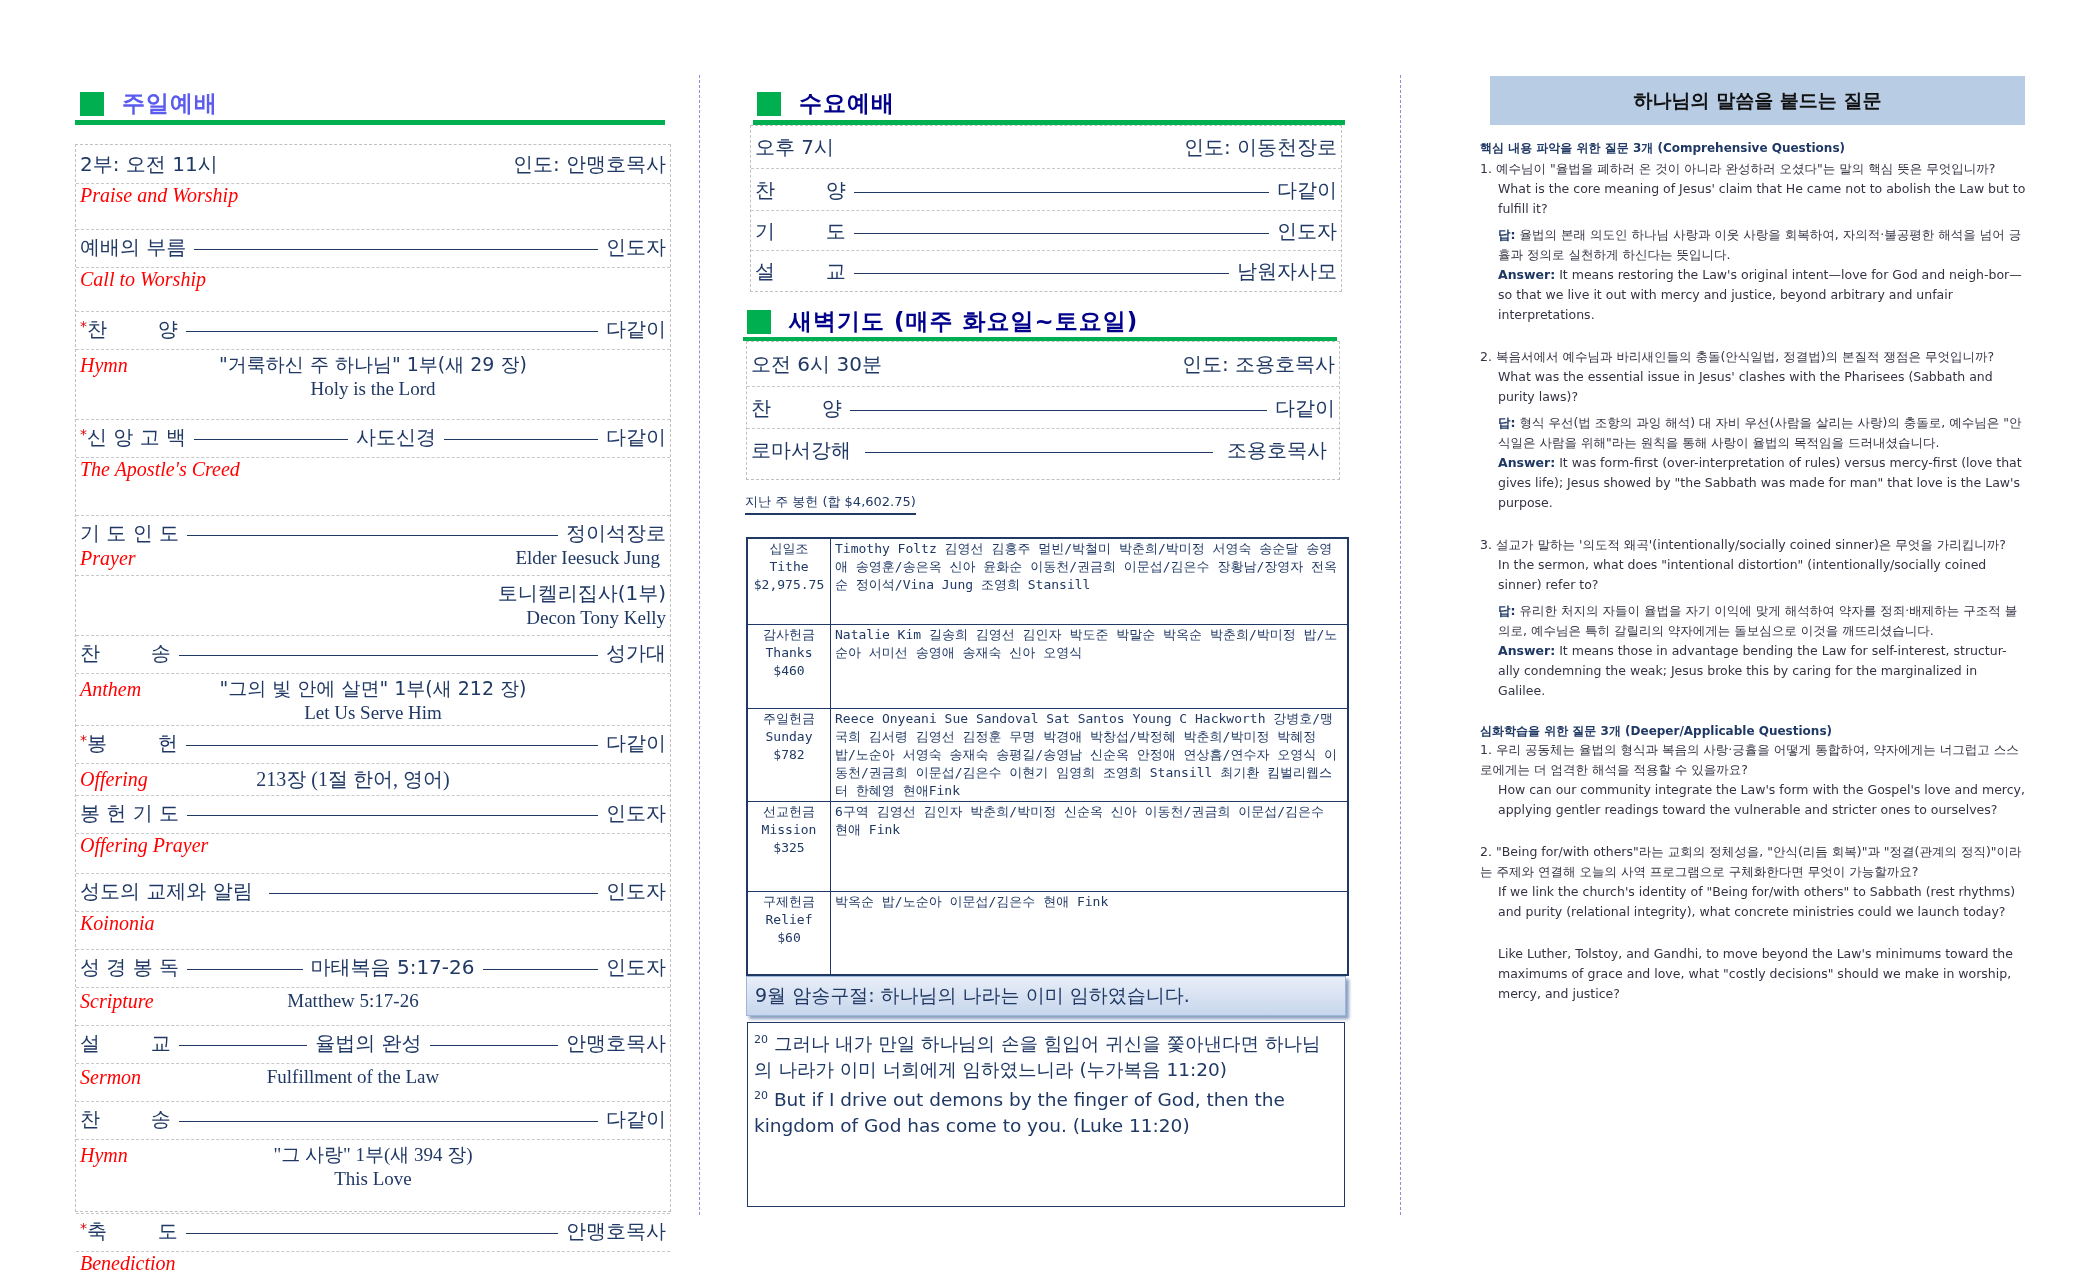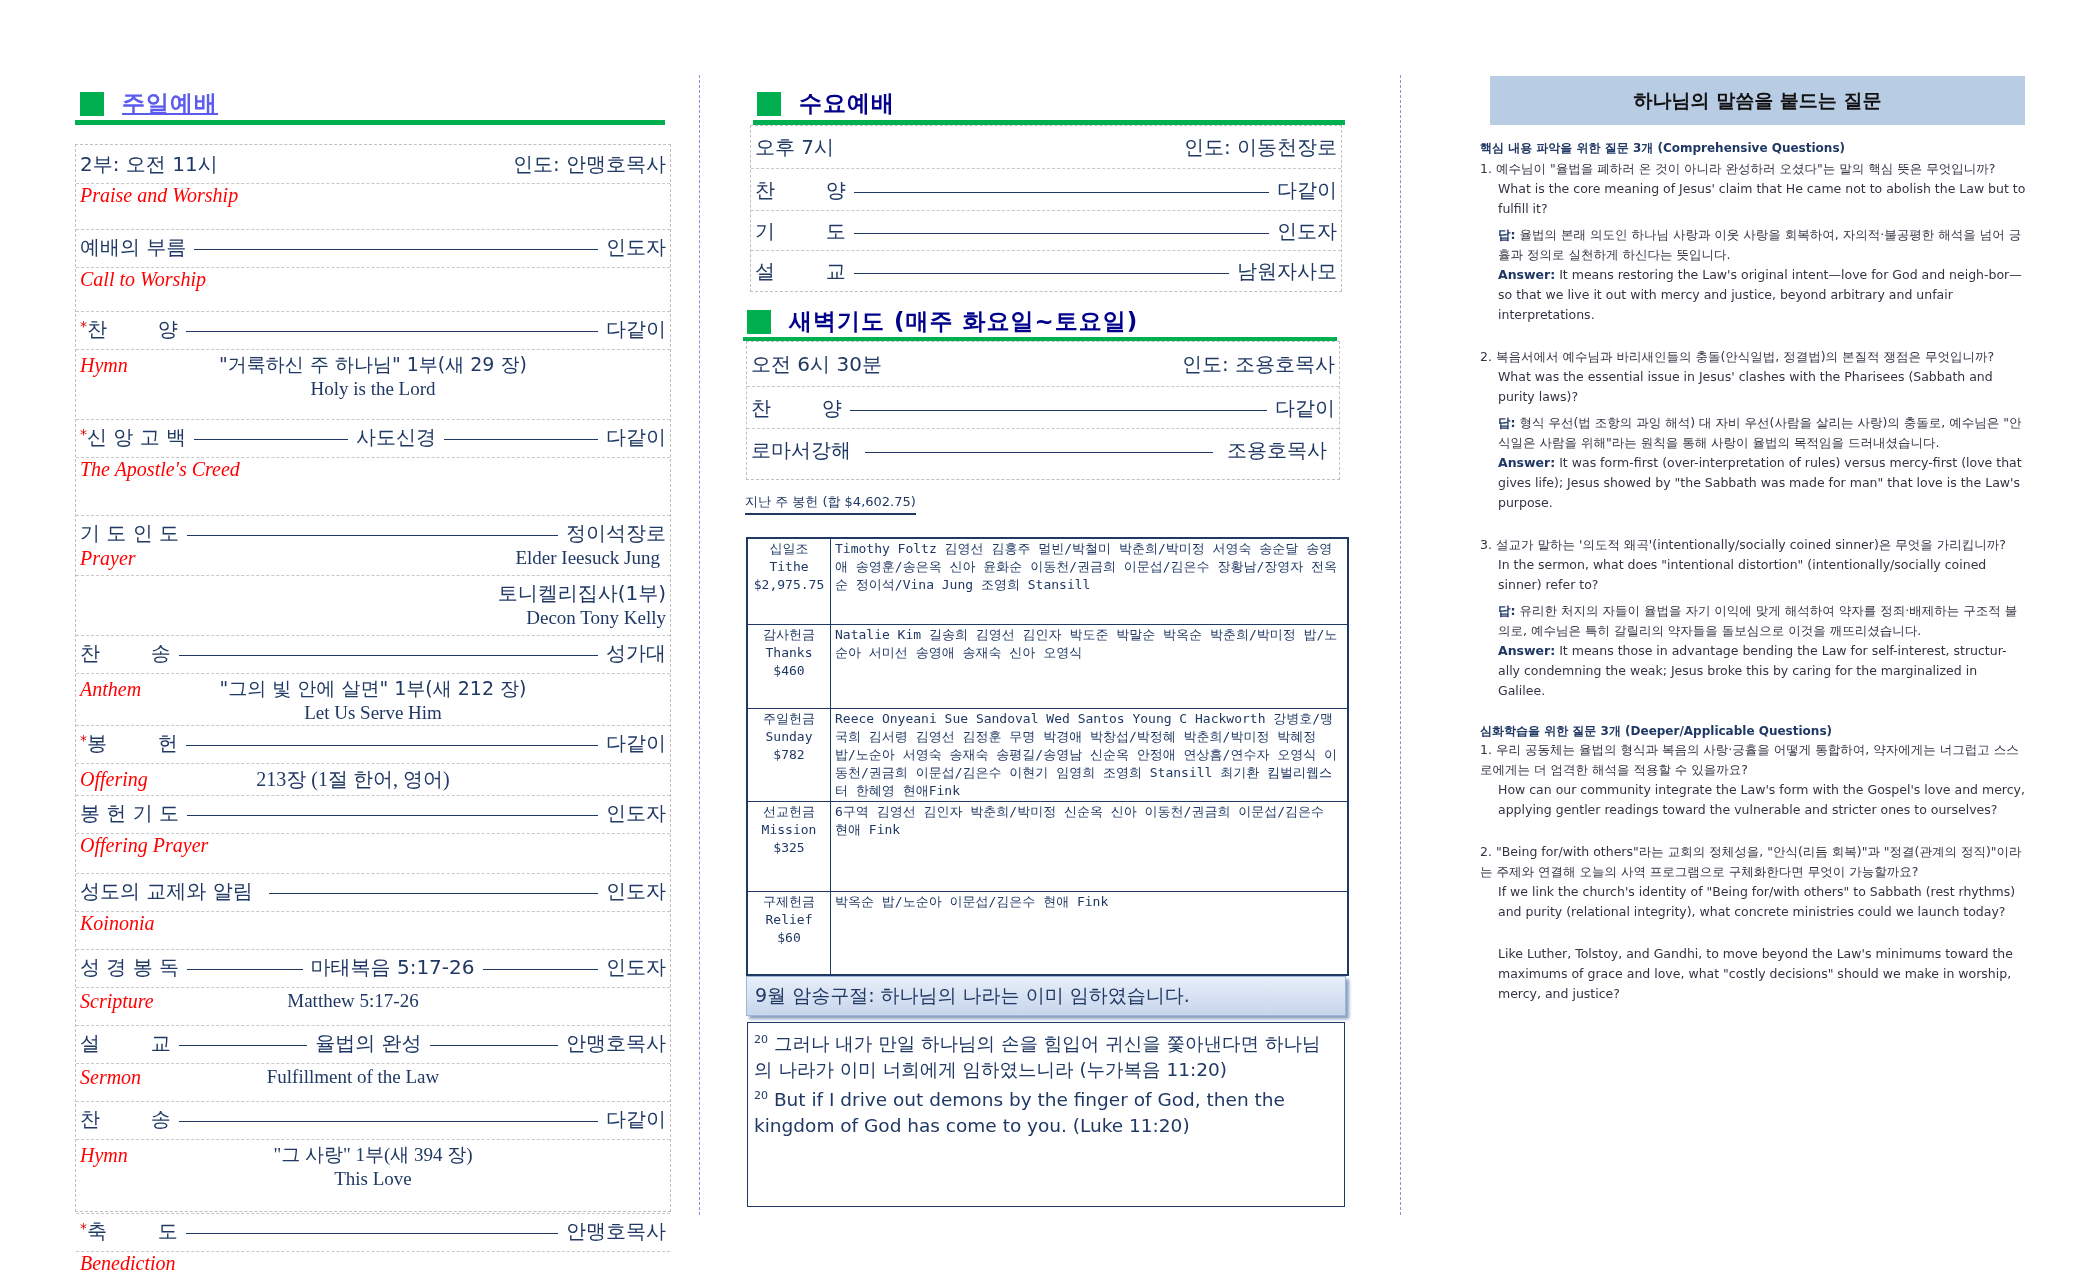--- a/index.html
+++ b/index.html
@@ -49,21 +49,21 @@
   .q b { color:#1f3864; }
 </style>
 </head>
 <body>
 
 <div class="vdiv" style="left:699px;"></div>
 <div class="vdiv" style="left:1400px;"></div>
 
 <div class="sec-head" style="left:80px; top:88px;">
   <div class="sq"></div>
-  <div class="ttl" style="color:#5b5bef;text-decoration:underline;">주일예배</div>
+  <div class="ttl" style="color:#5b5bef;">주일예배</div>
 </div>
 <div class="green-rule" style="left:75px; top:120px; width:590px;"></div>
 
 <div class="prog" style="left:75px; top:144px; width:594px; height:1066px;">
 
   <div class="row spread" style="height:38px;">
     <span>2부: 오전 11시</span>
     <span>인도: 안맹호목사</span>
   </div>
   <div class="row" style="height:46px;">
@@ -307,21 +307,21 @@
           <div>$460</div>
         </td>
     <td class="names">Natalie Kim 길송희 김영선 김인자 박도준 박말순 박옥순 박춘희/박미정 밥/노순아 서미선 송영애 송재숙 신아 오영식</td>
   </tr>
   <tr style="height:88px;">
     <td class="cat">
           <div>주일헌금</div>
           <div>Sunday</div>
           <div>$782</div>
         </td>
-    <td class="names">Reece Onyeani Sue Sandoval Wed Santos Young C Hackworth 강병호/맹국희 김서령 김영선 김정훈 무명 박경애 박창섭/박정혜 박춘희/박미정 박혜정 밥/노순아 서영숙 송재숙 송평길/송영남 신순옥 안정애 연상흠/연수자 오영식 이동천/권금희 이문섭/김은수 이현기 임영희 조영희 Stansill 최기환 킴벌리웹스터 한혜영 현애Fink</td>
+    <td class="names">Reece Onyeani Sue Sandoval Sat Santos Young C Hackworth 강병호/맹국희 김서령 김영선 김정훈 무명 박경애 박창섭/박정혜 박춘희/박미정 박혜정 밥/노순아 서영숙 송재숙 송평길/송영남 신순옥 안정애 연상흠/연수자 오영식 이동천/권금희 이문섭/김은수 이현기 임영희 조영희 Stansill 최기환 킴벌리웹스터 한혜영 현애Fink</td>
   </tr>
   <tr style="height:90px;">
     <td class="cat">
           <div>선교헌금</div>
           <div>Mission</div>
           <div>$325</div>
         </td>
     <td class="names">6구역 김영선 김인자 박춘희/박미정 신순옥 신아 이동천/권금희 이문섭/김은수 현애 Fink</td>
   </tr>
   <tr style="height:84px;">
@@ -360,21 +360,21 @@
   <div class="q" style="margin-top:22px;">
     <div><span class="num">2.</span><span>복음서에서 예수님과 바리새인들의 충돌(안식일법, 정결법)의 본질적 쟁점은 무엇입니까?</span></div>
     <div class="ind">What was the essential issue in Jesus' clashes with the Pharisees (Sabbath and purity laws)?</div>
     <div class="ind" style="margin-top:6px;"><b>답:</b> <span>형식 우선(법 조항의 과잉 해석) 대 자비 우선(사람을 살리는 사랑)의 충돌로, 예수님은 "안식일은 사람을 위해"라는 원칙을 통해 사랑이 율법의 목적임을 드러내셨습니다.</span></div>
     <div class="ind"><b>Answer:</b> <span>It was form-first (over-interpretation of rules) versus mercy-first (love that gives life); Jesus showed by "the Sabbath was made for man" that love is the Law's purpose.</span></div>
   </div>
 
   <div class="q" style="margin-top:22px;">
     <div><span class="num">3.</span><span>설교가 말하는 '의도적 왜곡'(intentionally/socially coined sinner)은 무엇을 가리킵니까?</span></div>
     <div class="ind">In the sermon, what does "intentional distortion" (intentionally/socially coined sinner) refer to?</div>
-    <div class="ind" style="margin-top:6px;"><b>답:</b> <span>유리한 처지의 자들이 율법을 자기 이익에 맞게 해석하여 약자를 정죄·배제하는 구조적 불의로, 예수님은 특히 갈릴리의 약자들을 돌보심으로 이것을 깨뜨리셨습니다.</span></div>
+    <div class="ind" style="margin-top:6px;"><b>답:</b> <span>유리한 처지의 자들이 율법을 자기 이익에 맞게 해석하여 약자를 정죄·배제하는 구조적 불의로, 예수님은 특히 갈릴리의 약자에게는 돌보심으로 이것을 깨뜨리셨습니다.</span></div>
     <div class="ind"><b>Answer:</b> <span>It means those in advantage bending the Law for self-interest, structur-ally condemning the weak; Jesus broke this by caring for the marginalized in Galilee.</span></div>
   </div>
 
   <div class="qsec-title" style="margin-top:22px;">심화학습을 위한 질문 3개 (Deeper/Applicable Questions)</div>
 
   <div class="q">
     <div><span class="num">1.</span><span>우리 공동체는 율법의 형식과 복음의 사랑·긍휼을 어떻게 통합하여, 약자에게는 너그럽고 스스로에게는 더 엄격한 해석을 적용할 수 있을까요?</span></div>
     <div class="ind">How can our community integrate the Law's form with the Gospel's love and mercy, applying gentler readings toward the vulnerable and stricter ones to ourselves?</div>
   </div>
 

